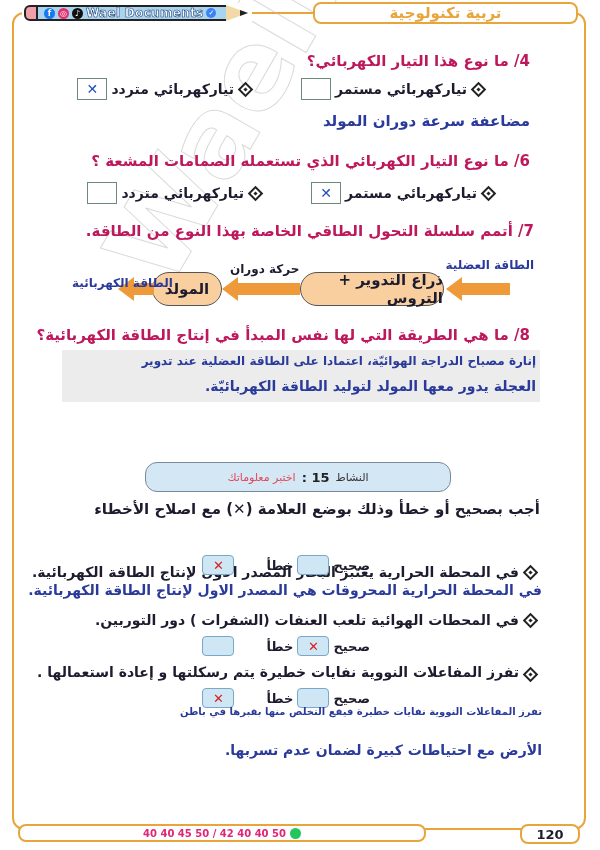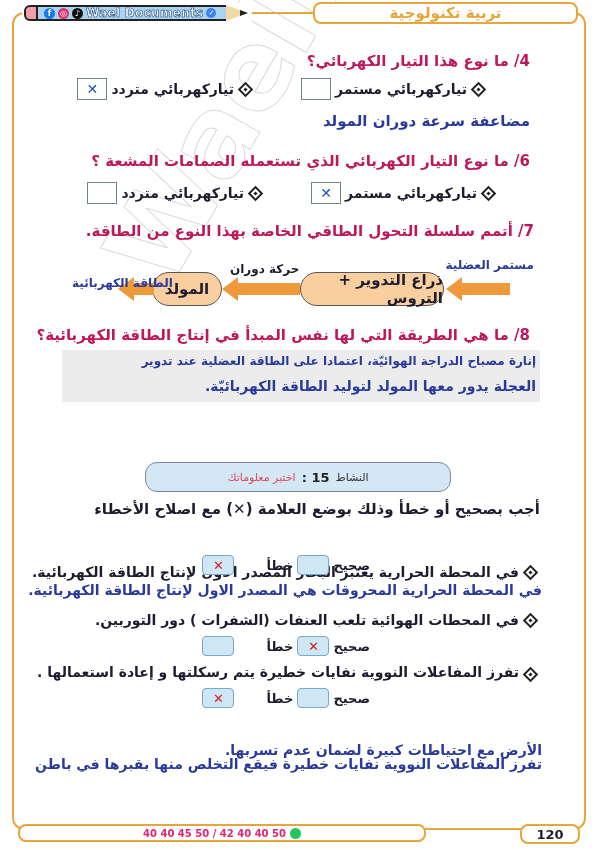--- a/index.html
+++ b/index.html
@@ -147,21 +147,21 @@
   <span>تياركهربائي مستمر</span>
   <span class="cbox">✕</span>
   <span style="width:40px;display:inline-block"></span>
   <span class="diamond"></span>
   <span>تياركهربائي متردد</span>
   <span class="cbox"></span>
 </div>
 
 <div class="rtl q" style="right:66px; top:222px;">7/ أتمم سلسلة التحول الطاقي الخاصة بهذا النوع من الطاقة.</div>
 
-<div class="flabel blue" style="right:66px; top:258px;">مستمر العضلية</div>
+<div class="flabel blue" style="right:66px; top:258px;">الطاقة العضلية</div>
 <div class="arrow" style="left:460px; top:283px; width:50px;"></div>
 <div class="arrow-head" style="left:446px; top:277px;"></div>
 
 <div class="flow-pill" style="left:300px; top:272px; width:144px; height:34px;">ذراع التدوير + التروس</div>
 
 <div class="flabel" style="left:230px; top:262px;">حركة دوران</div>
 <div class="arrow" style="left:236px; top:283px; width:64px;"></div>
 <div class="arrow-head" style="left:222px; top:277px;"></div>
 
 <div class="flow-pill" style="left:152px; top:272px; width:70px; height:34px;">المولد</div>
@@ -211,20 +211,20 @@
   <span class="diamond"></span>
   <span>تفرز المفاعلات النووية نفايات خطيرة يتم رسكلتها و إعادة استعمالها .</span>
 </div>
 <div class="opt-row" style="right:230px; top:688px; font-size:13px;">
   <span>صحيح</span>
   <span class="tbox"></span>
   <span>خطأ</span>
   <span style="width:28px;display:inline-block"></span>
   <span class="tbox">✕</span>
 </div>
-<div class="rtl blue" style="right:58px; top:756px; font-size:14px;">تفرز المفاعلات النووية نفايات خطيرة فيقع التخلص منها بقبرها في باطن</div>
+<div class="rtl blue" style="right:58px; top:706px; font-size:10px;">تفرز المفاعلات النووية نفايات خطيرة فيقع التخلص منها بقبرها في باطن</div>
 <div class="rtl blue" style="right:58px; top:742px; font-size:14px;">الأرض مع احتياطات كبيرة لضمان عدم تسربها.</div>
 
 <div class="footer-strip">
   <span class="wa"></span>
   <span class="ft-phone">50 40 40 42 / 50 45 40 40</span>
 </div>
 <div class="page-num">120</div>
 
 </body></html>

